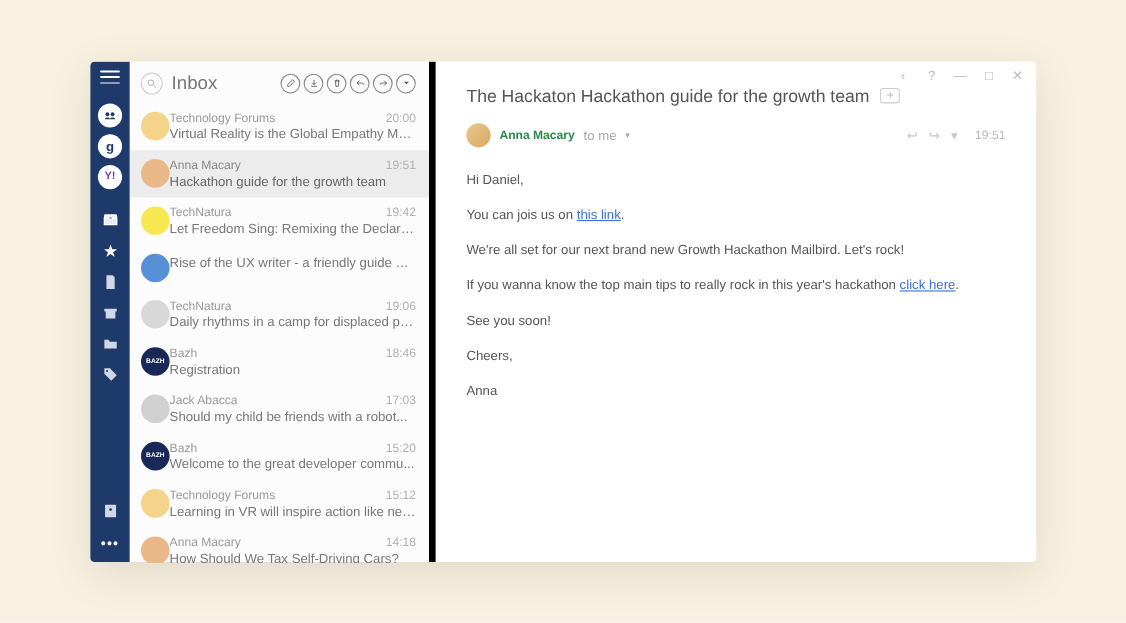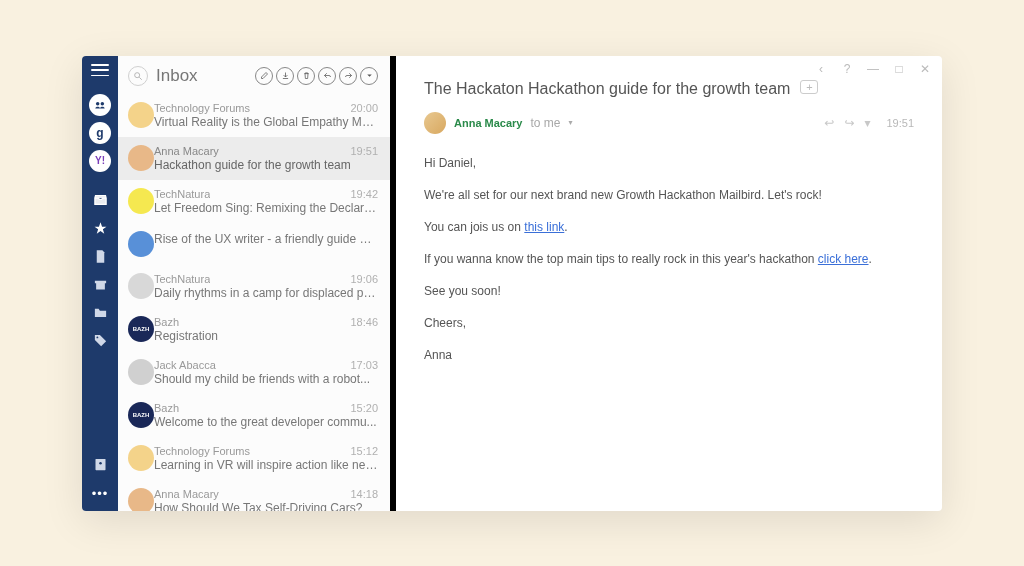--- a/index.html
+++ b/index.html
@@ -304,22 +304,22 @@
       <div class="meta-spacer"></div>
       <div class="meta-actions">
         <span>↩</span>
         <span>↪</span>
         <span>▾</span>
         <span class="meta-time">19:51</span>
       </div>
     </div>
     <div class="msg-content">
       <p>Hi Daniel,</p>
+      <p><span>You can jois us on </span><a href="#">this link</a><span>.</span></p>
       <p>We're all set for our next brand new Growth Hackathon Mailbird. Let's rock!</p>
-      <p><span>You can jois us on </span><a href="#">this link</a><span>.</span></p>
       <p><span>If you wanna know the top main tips to really rock in this year's hackathon </span><a href="#">click here</a><span>.</span></p>
       <p>See you soon!</p>
       <p>Cheers,</p>
       <p>Anna</p>
     </div>
   </div>
 
 </div>
 
 </body></html>

